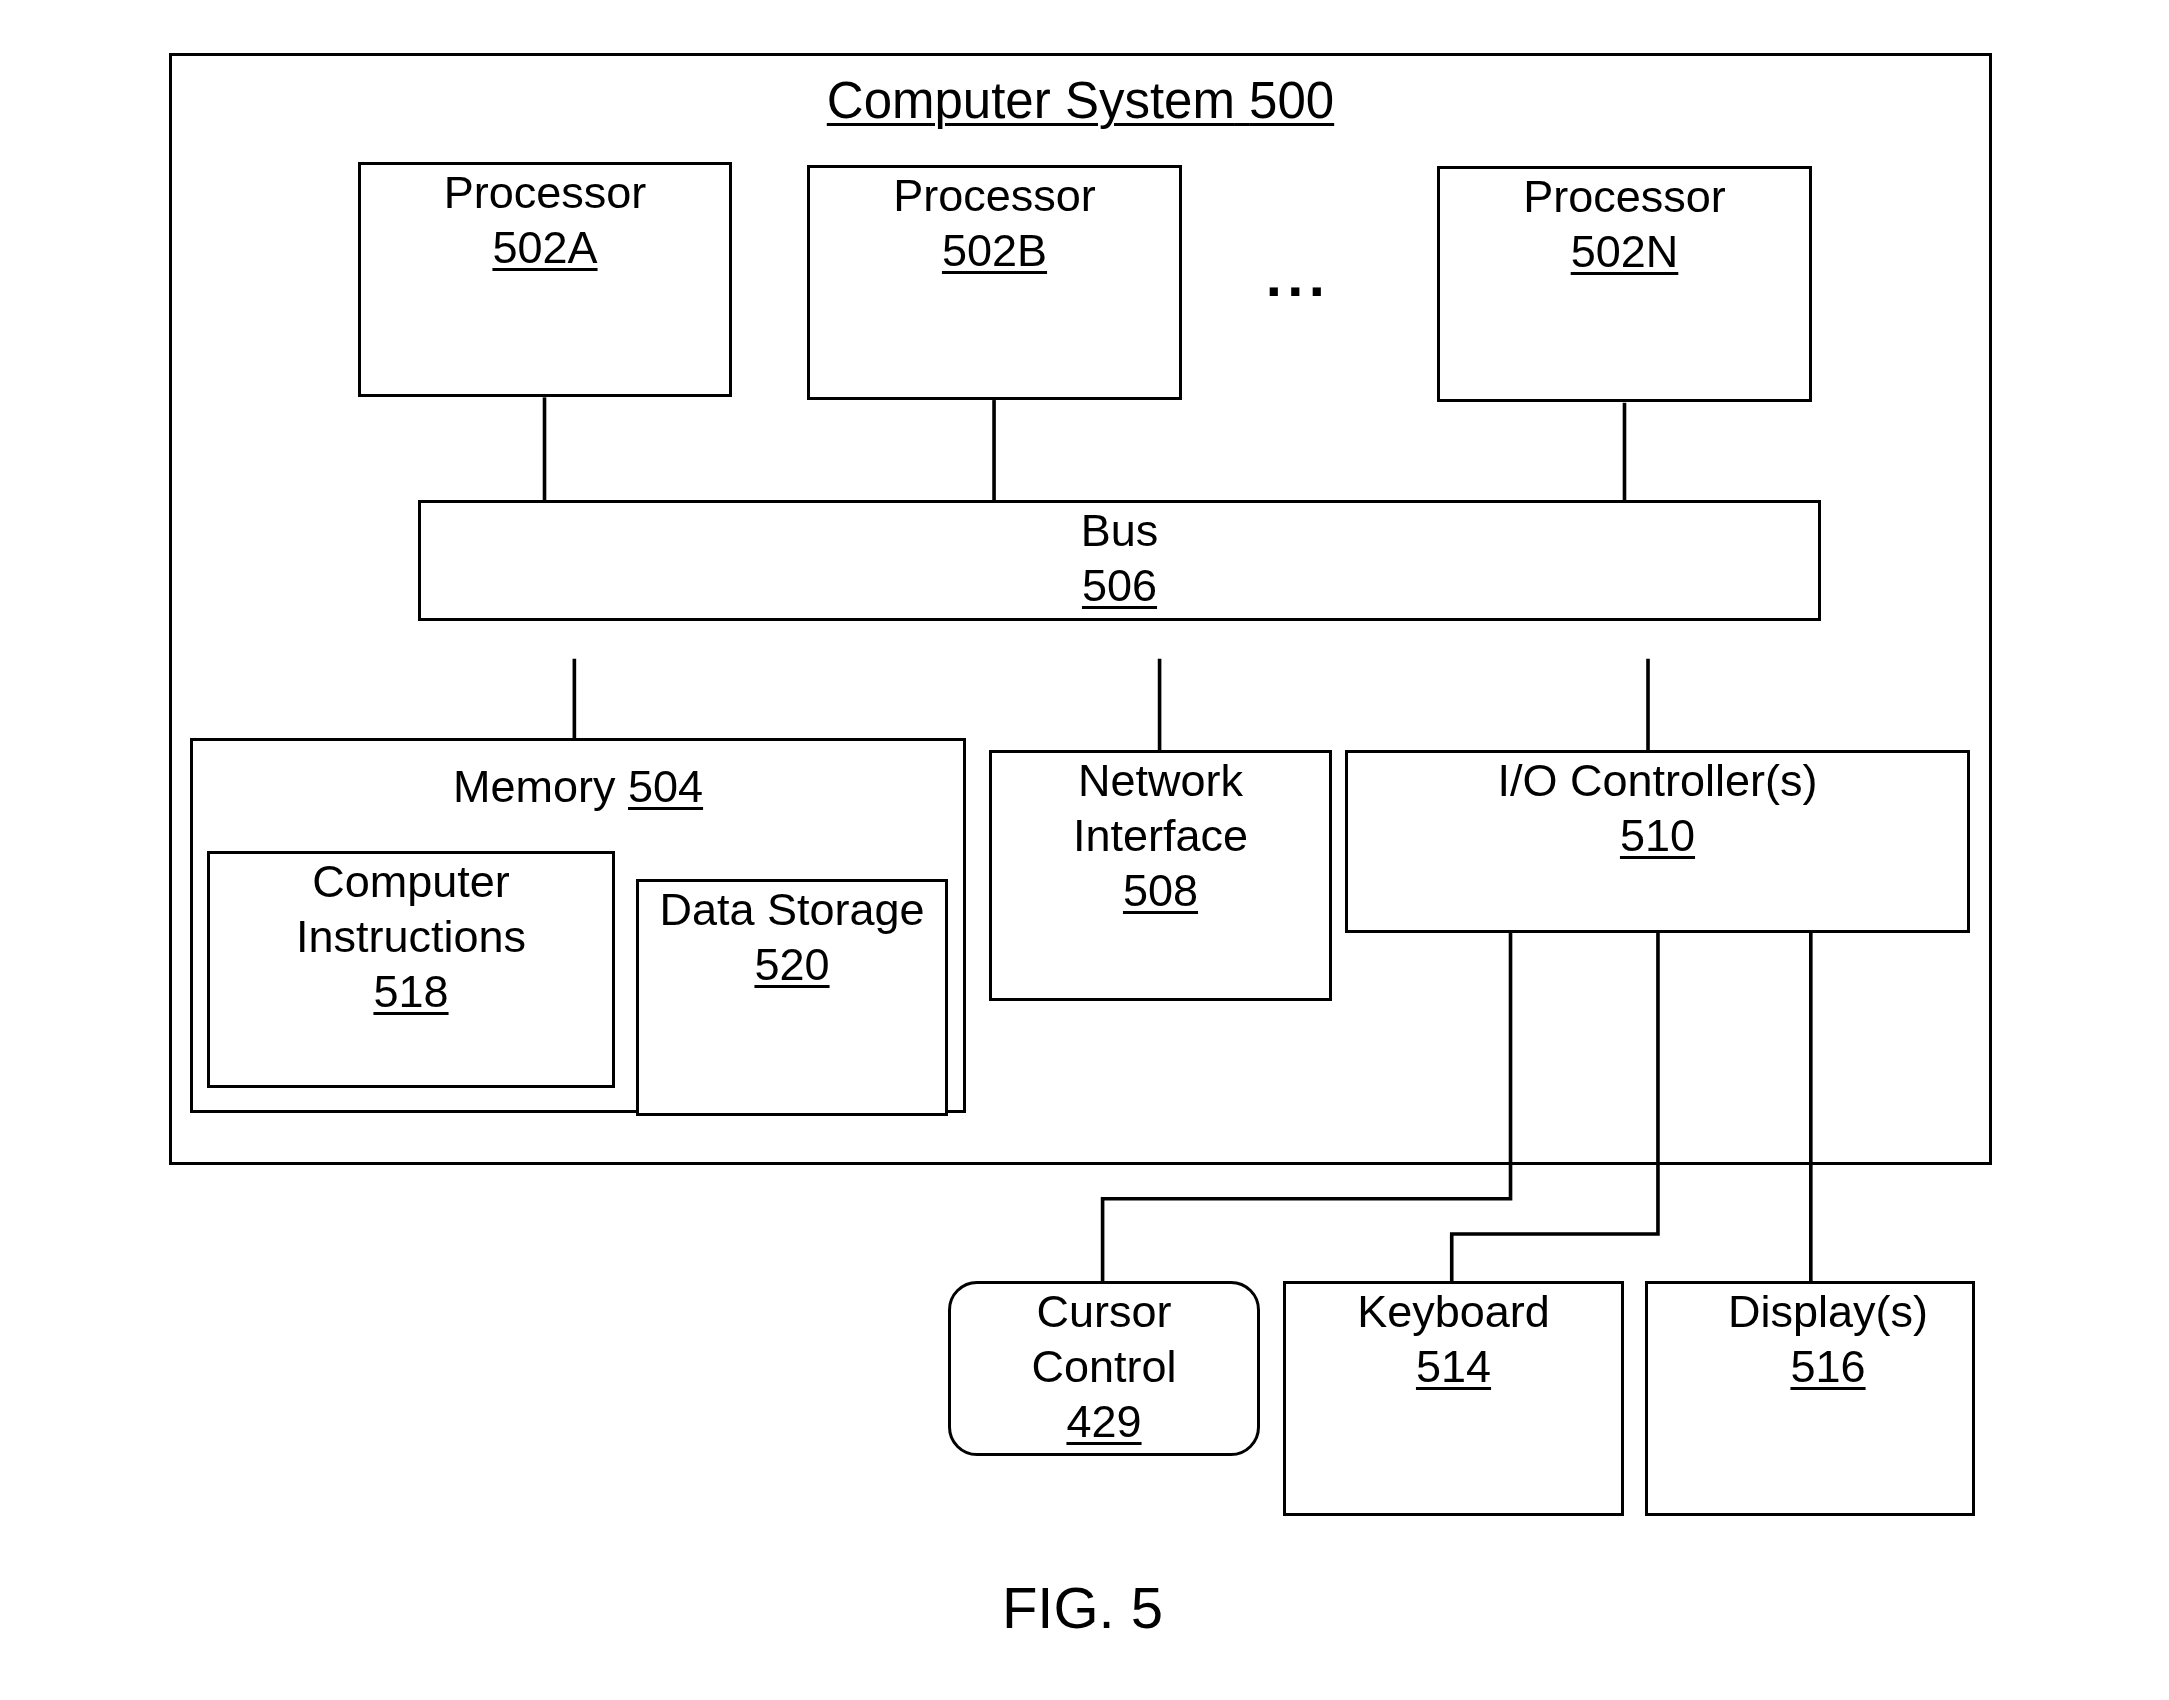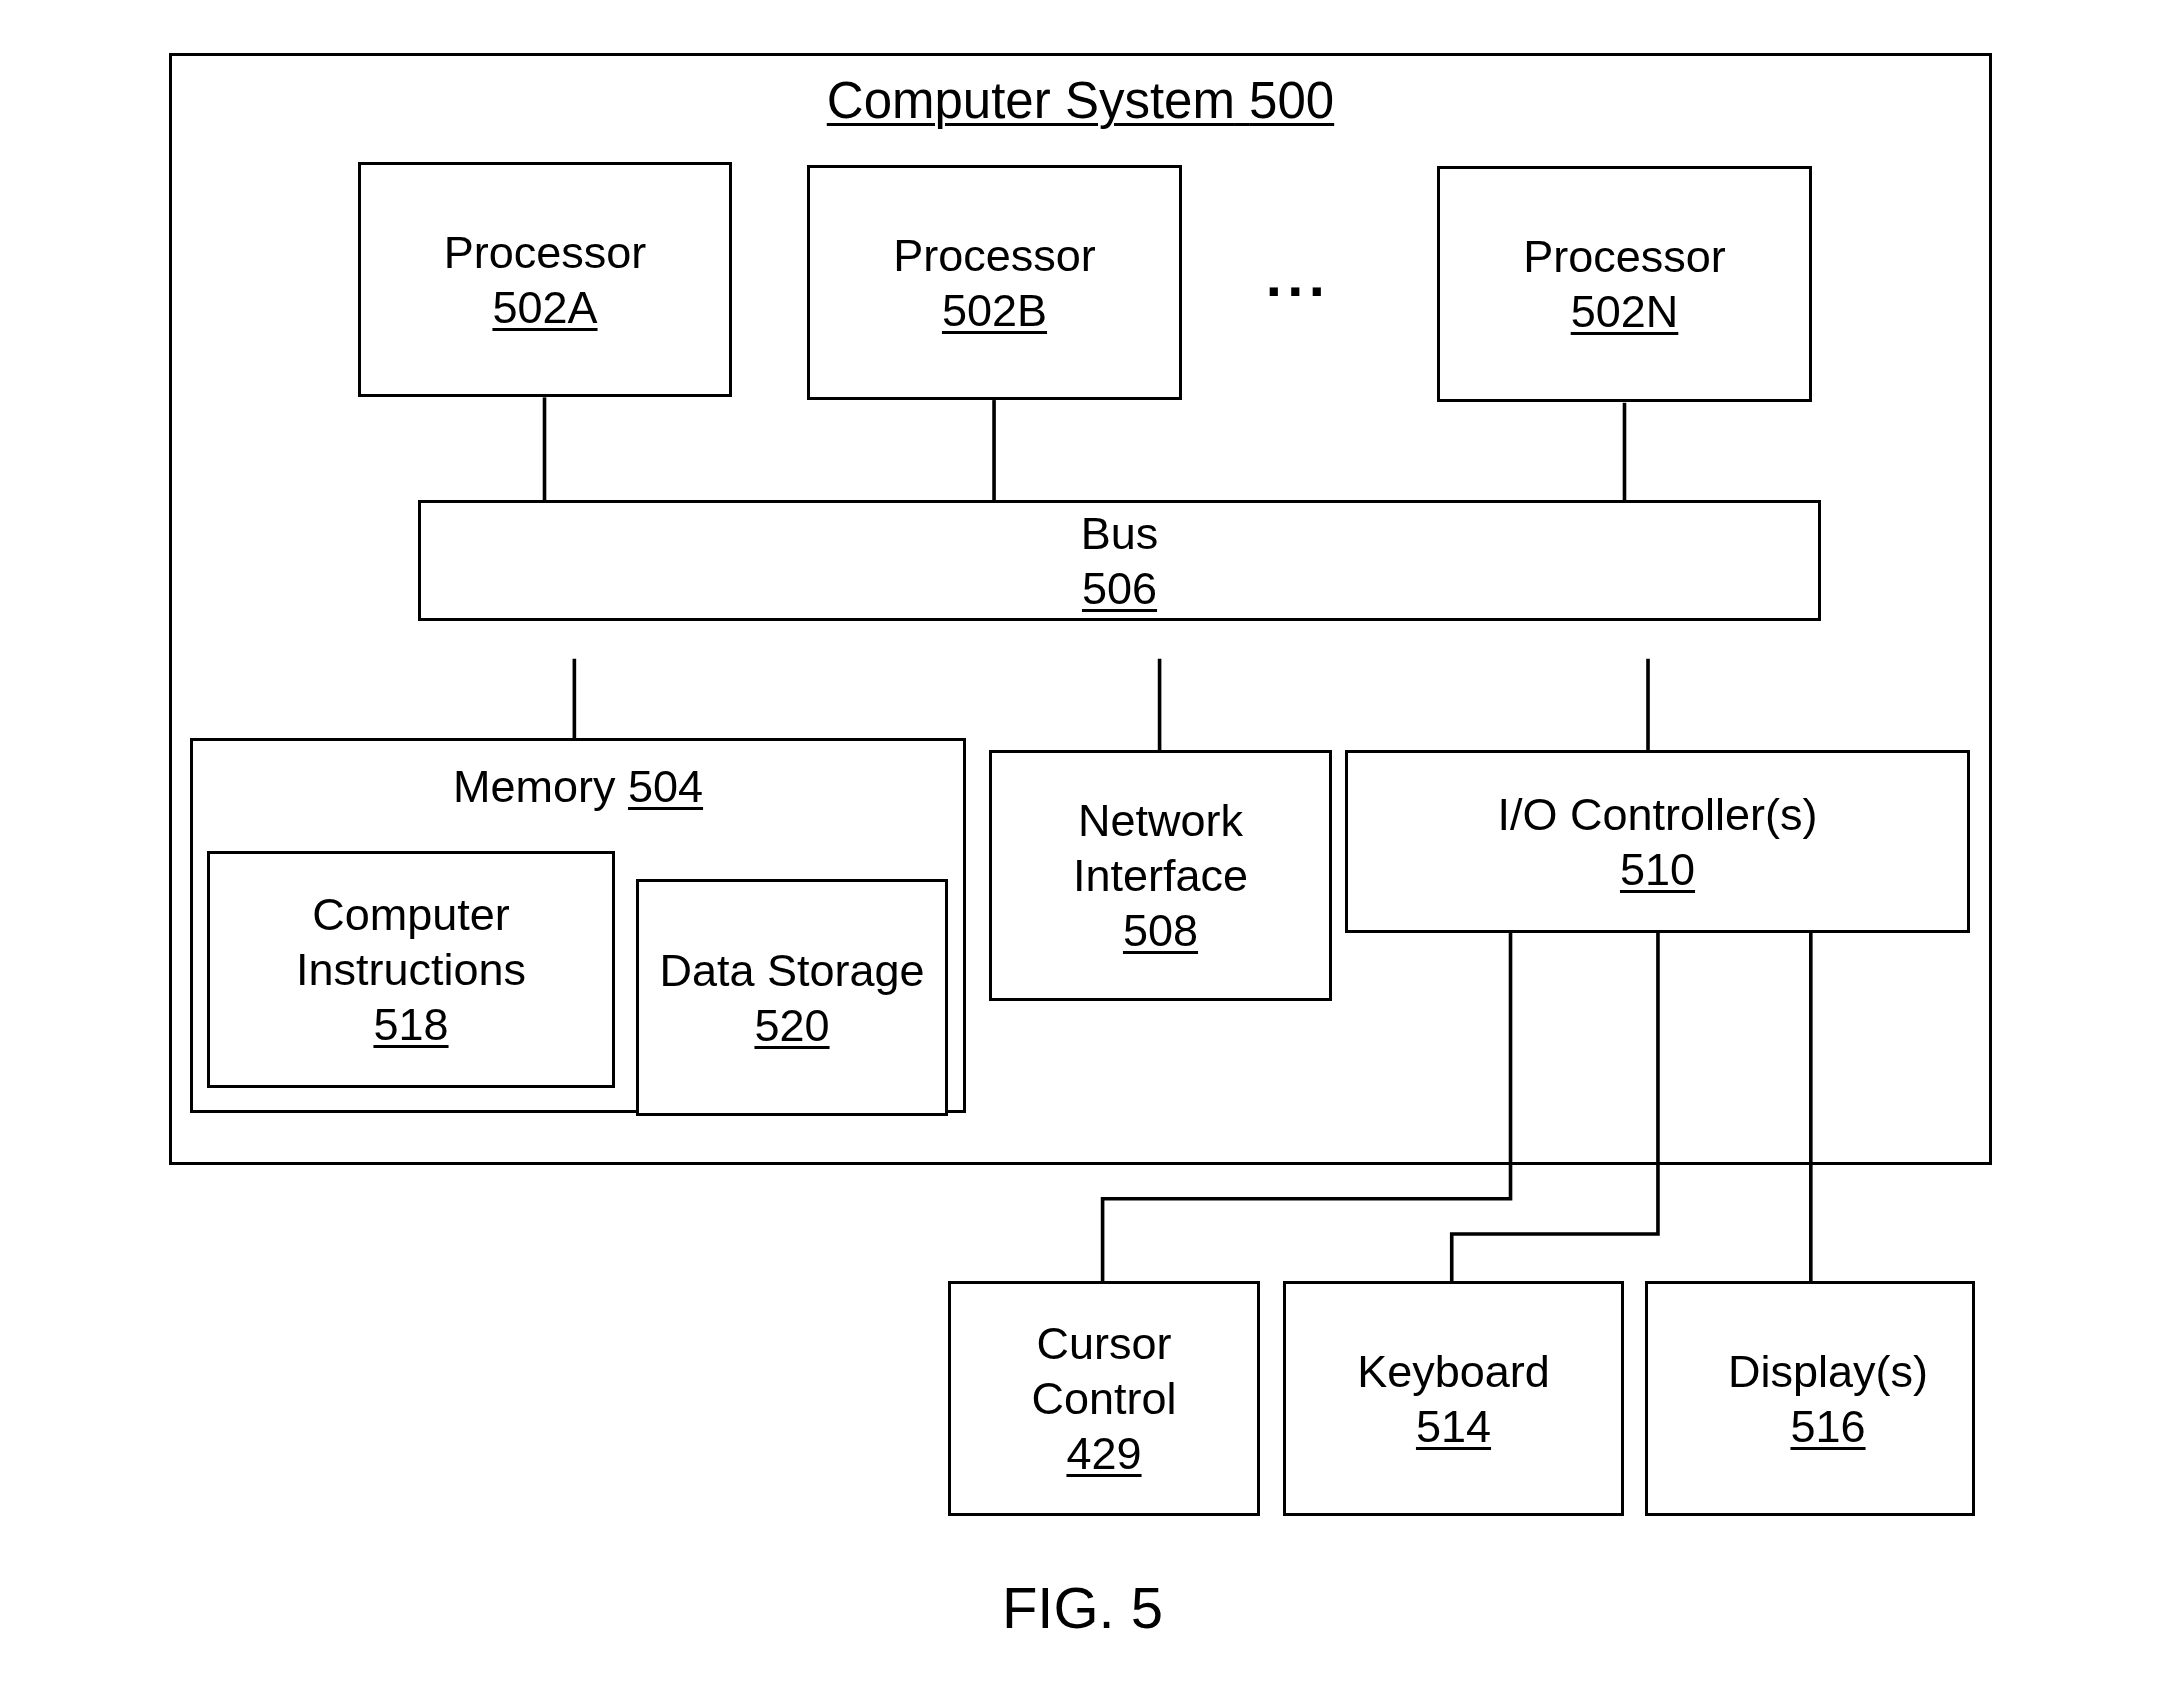--- a/index.html
+++ b/index.html
@@ -1,17 +1,17 @@
 <!DOCTYPE html>
 <html style="font-size:14.5px"><head>
 <meta charset="utf-8">
 <style>
   html,body{margin:0;padding:0;background:#fff;}
   body{width:2169px;height:1701px;position:relative;overflow:hidden;font-family:"Liberation Sans",sans-serif;color:#000;}
-  .box{position:absolute;border:3.6px solid #000;box-sizing:border-box;background:#fff;display:flex;flex-direction:column;align-items:center;justify-content:center;text-align:center;font-size:45px;line-height:55px;}
+  .box{position:absolute;border:3.6px solid #000;box-sizing:border-box;background:#fff;display:flex;flex-direction:column;align-items:center;text-align:center;font-size:45px;line-height:55px;}
   .lbl{display:block;}
   .num{text-decoration:underline;text-decoration-thickness:2.7px;text-underline-offset:4.5px;}
   svg.wires{position:absolute;left:0;top:0;}
   .abs{position:absolute;}
 </style>
 </head>
 <body>
 
 <svg class="wires" width="2169" height="1701" viewBox="0 0 2398 1880">
   <g stroke="#000" stroke-width="4" fill="none">
@@ -68,21 +68,21 @@
   <span class="lbl">Network</span>
   <span class="lbl">Interface</span>
   <span class="lbl num">508</span>
 </div>
 
 <div class="box" style="left:1345px;top:750px;width:625px;height:183px;">
   <span class="lbl">I/O Controller(s)</span>
   <span class="lbl num">510</span>
 </div>
 
-<div class="box" style="left:948px;top:1281px;width:312px;height:235px;">
+<div class="box" style="left:948px;top:1281px;width:312px;height:175px;border-radius:29px;">
   <span class="lbl">Cursor</span>
   <span class="lbl">Control</span>
   <span class="lbl num">429</span>
 </div>
 <div class="box" style="left:1283px;top:1281px;width:341px;height:235px;">
   <span class="lbl">Keyboard</span>
   <span class="lbl num">514</span>
 </div>
 <div class="box" style="left:1645px;top:1281px;width:330px;height:235px;padding-left:36px;">
   <span class="lbl">Display(s)</span>

